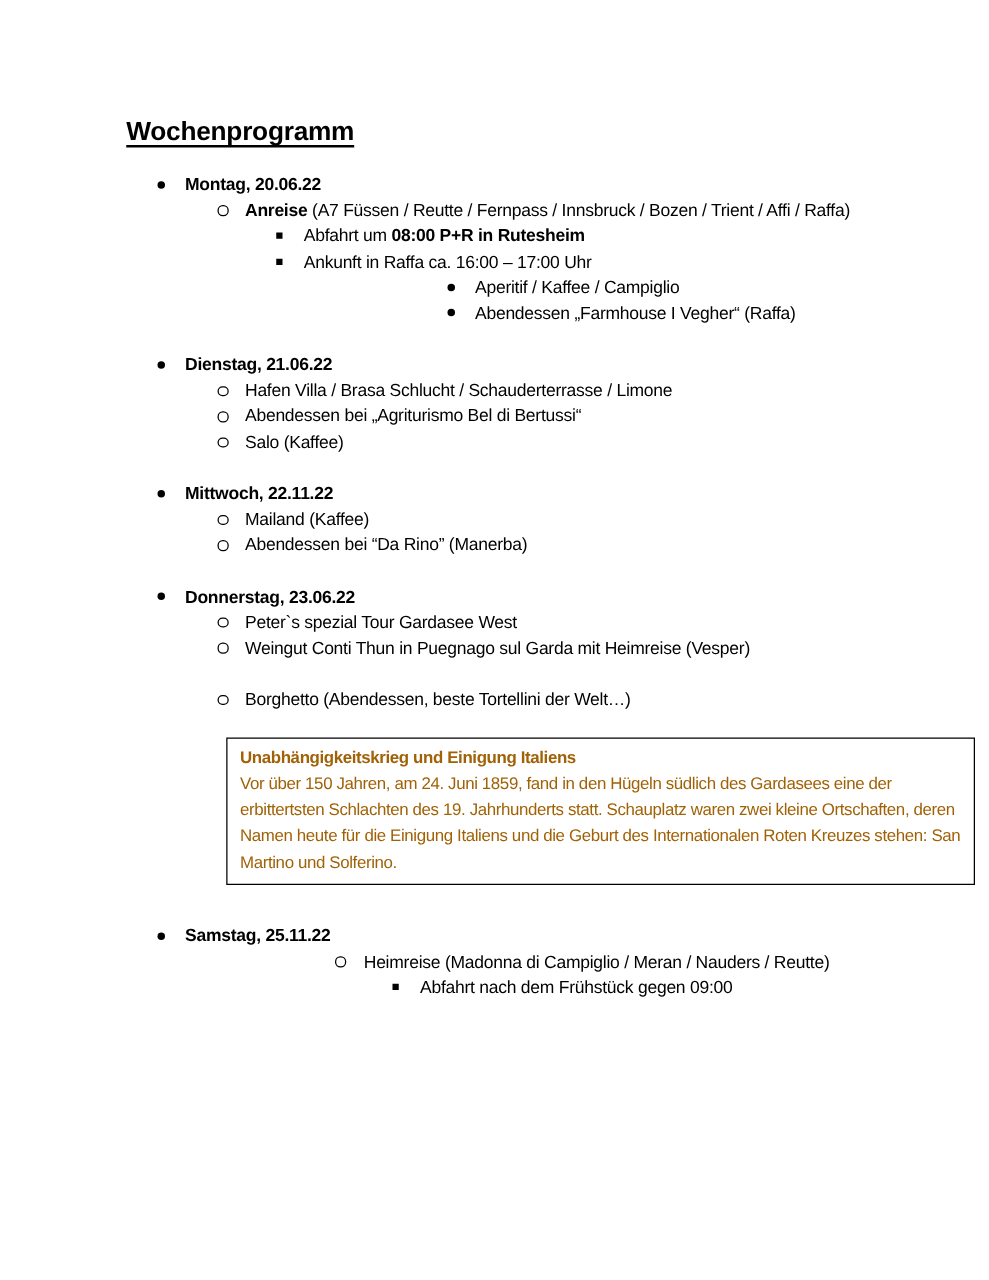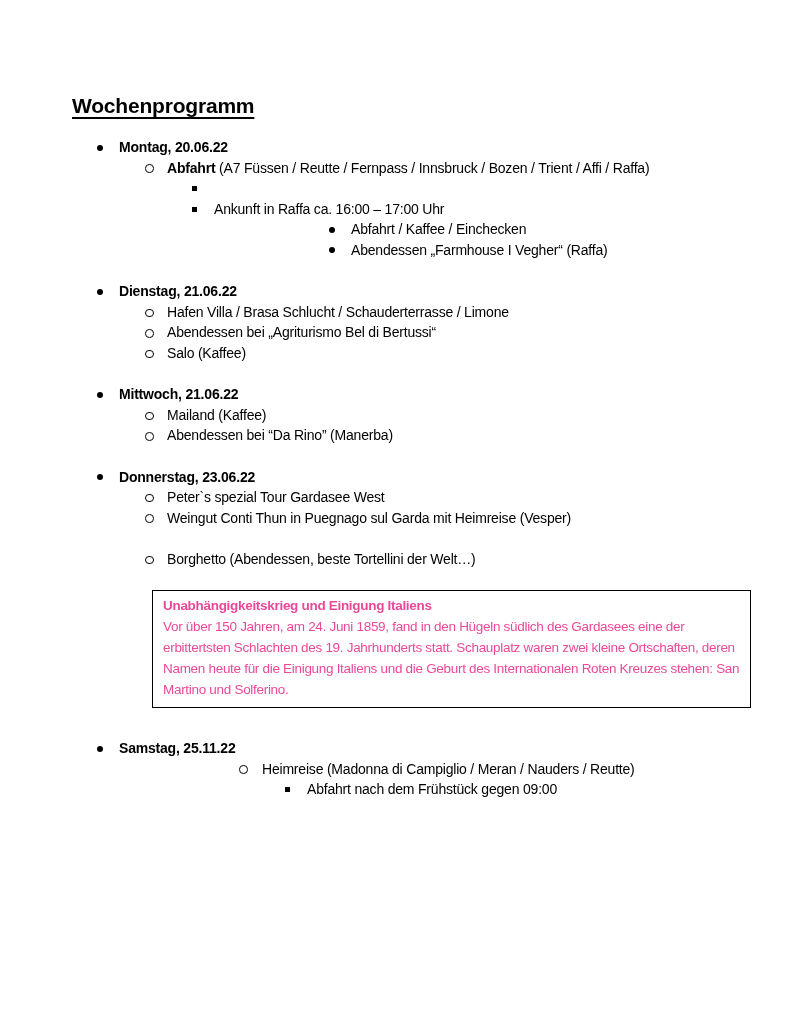--- a/index.html
+++ b/index.html
@@ -12,21 +12,21 @@
     width: 791px;
     height: 1024px;
     background: #ffffff;
     color: #000000;
     font-family: "Liberation Sans", sans-serif;
     font-size: 14px;
     letter-spacing: -0.2px;
     overflow: hidden;
     box-sizing: border-box;
     padding-top: 92px;
-    padding-left: 72px;
+    padding-left: 101px;
   }
   .title {
     margin: 0 0 17px 0;
     font-size: 21px;
     font-weight: bold;
     line-height: 28px;
     letter-spacing: -0.2px;
     text-decoration: underline;
     text-decoration-thickness: 2px;
     text-underline-offset: 4px;
@@ -63,47 +63,47 @@
 </style>
 </head>
 <body>
 
 <div class="page">
   <h1 class="title">Wochenprogramm</h1>
   <div class="content">
     <div id="days-a">
         <div class="day">
           <div class="row heading"><span class="bullet disc"></span><span class="htext">Montag, 20.06.22</span></div>
-          <div class="row l2"><span class="bullet circ"></span><span class="itext"><span class="b">Abfahrt</span><span> (A7 Füssen / Reutte / Fernpass / Innsbruck / Bozen / Trient / Affi / Raffa)</span></span></div>
-          <div class="row l3"><span class="bullet sq"></span></div>
+          <div class="row l2"><span class="bullet circ"></span><span class="itext"><span class="b">Anreise</span><span> (A7 Füssen / Reutte / Fernpass / Innsbruck / Bozen / Trient / Affi / Raffa)</span></span></div>
+          <div class="row l3"><span class="bullet sq"></span><span class="itext"><span>Abfahrt um </span><span class="b">08:00 P+R in Rutesheim</span></span></div>
           <div class="row l3"><span class="bullet sq"></span><span class="itext"><span>Ankunft in Raffa ca. 16:00 – 17:00 Uhr</span></span></div>
-          <div class="row l4"><span class="bullet disc"></span><span class="itext"><span>Abfahrt / Kaffee / Einchecken</span></span></div>
+          <div class="row l4"><span class="bullet disc"></span><span class="itext"><span>Aperitif / Kaffee / Campiglio</span></span></div>
           <div class="row l4"><span class="bullet disc"></span><span class="itext"><span>Abendessen „Farmhouse I Vegher“ (Raffa)</span></span></div>
         </div>
         <div class="day">
           <div class="row heading"><span class="bullet disc"></span><span class="htext">Dienstag, 21.06.22</span></div>
           <div class="row l2"><span class="bullet circ"></span><span class="itext"><span>Hafen Villa / Brasa Schlucht / Schauderterrasse / Limone</span></span></div>
           <div class="row l2"><span class="bullet circ"></span><span class="itext"><span>Abendessen bei „Agriturismo Bel di Bertussi“</span></span></div>
           <div class="row l2"><span class="bullet circ"></span><span class="itext"><span>Salo (Kaffee)</span></span></div>
         </div>
         <div class="day">
-          <div class="row heading"><span class="bullet disc"></span><span class="htext">Mittwoch, 21.06.22</span></div>
+          <div class="row heading"><span class="bullet disc"></span><span class="htext">Mittwoch, 22.11.22</span></div>
           <div class="row l2"><span class="bullet circ"></span><span class="itext"><span>Mailand (Kaffee)</span></span></div>
           <div class="row l2"><span class="bullet circ"></span><span class="itext"><span>Abendessen bei “Da Rino” (Manerba)</span></span></div>
         </div>
         <div class="day">
           <div class="row heading"><span class="bullet disc"></span><span class="htext">Donnerstag, 23.06.22</span></div>
           <div class="row l2"><span class="bullet circ"></span><span class="itext"><span>Peter`s spezial Tour Gardasee West</span></span></div>
           <div class="row l2"><span class="bullet circ"></span><span class="itext"><span>Weingut Conti Thun in Puegnago sul Garda mit Heimreise (Vesper)</span></span></div>
         </div>
         <div class="day">
           <div class="row l2"><span class="bullet circ"></span><span class="itext"><span>Borghetto (Abendessen, beste Tortellini der Welt…)</span></span></div>
         </div>
       </div>
-    <div class="info-box" style="border-color: rgb(0, 0, 0); color: #ec4899;">
+    <div class="info-box" style="border-color: rgb(0, 0, 0); color: #a16207;">
       <div class="info-box-title">Unabhängigkeitskrieg und Einigung Italiens</div>
       <div class="info-box-body">Vor über 150 Jahren, am 24. Juni 1859, fand in den Hügeln südlich des Gardasees eine der erbittertsten Schlachten des 19. Jahrhunderts statt. Schauplatz waren zwei kleine Ortschaften, deren Namen heute für die Einigung Italiens und die Geburt des Internationalen Roten Kreuzes stehen: San Martino und Solferino.</div>
     </div>
     <div id="days-b">
         <div class="day">
           <div class="row heading"><span class="bullet disc"></span><span class="htext">Samstag, 25.11.22</span></div>
           <div class="row l2d"><span class="bullet circ"></span><span class="itext"><span>Heimreise (Madonna di Campiglio / Meran / Nauders / Reutte)</span></span></div>
           <div class="row l3d"><span class="bullet sq"></span><span class="itext"><span>Abfahrt nach dem Frühstück gegen 09:00</span></span></div>
         </div>
       </div>

